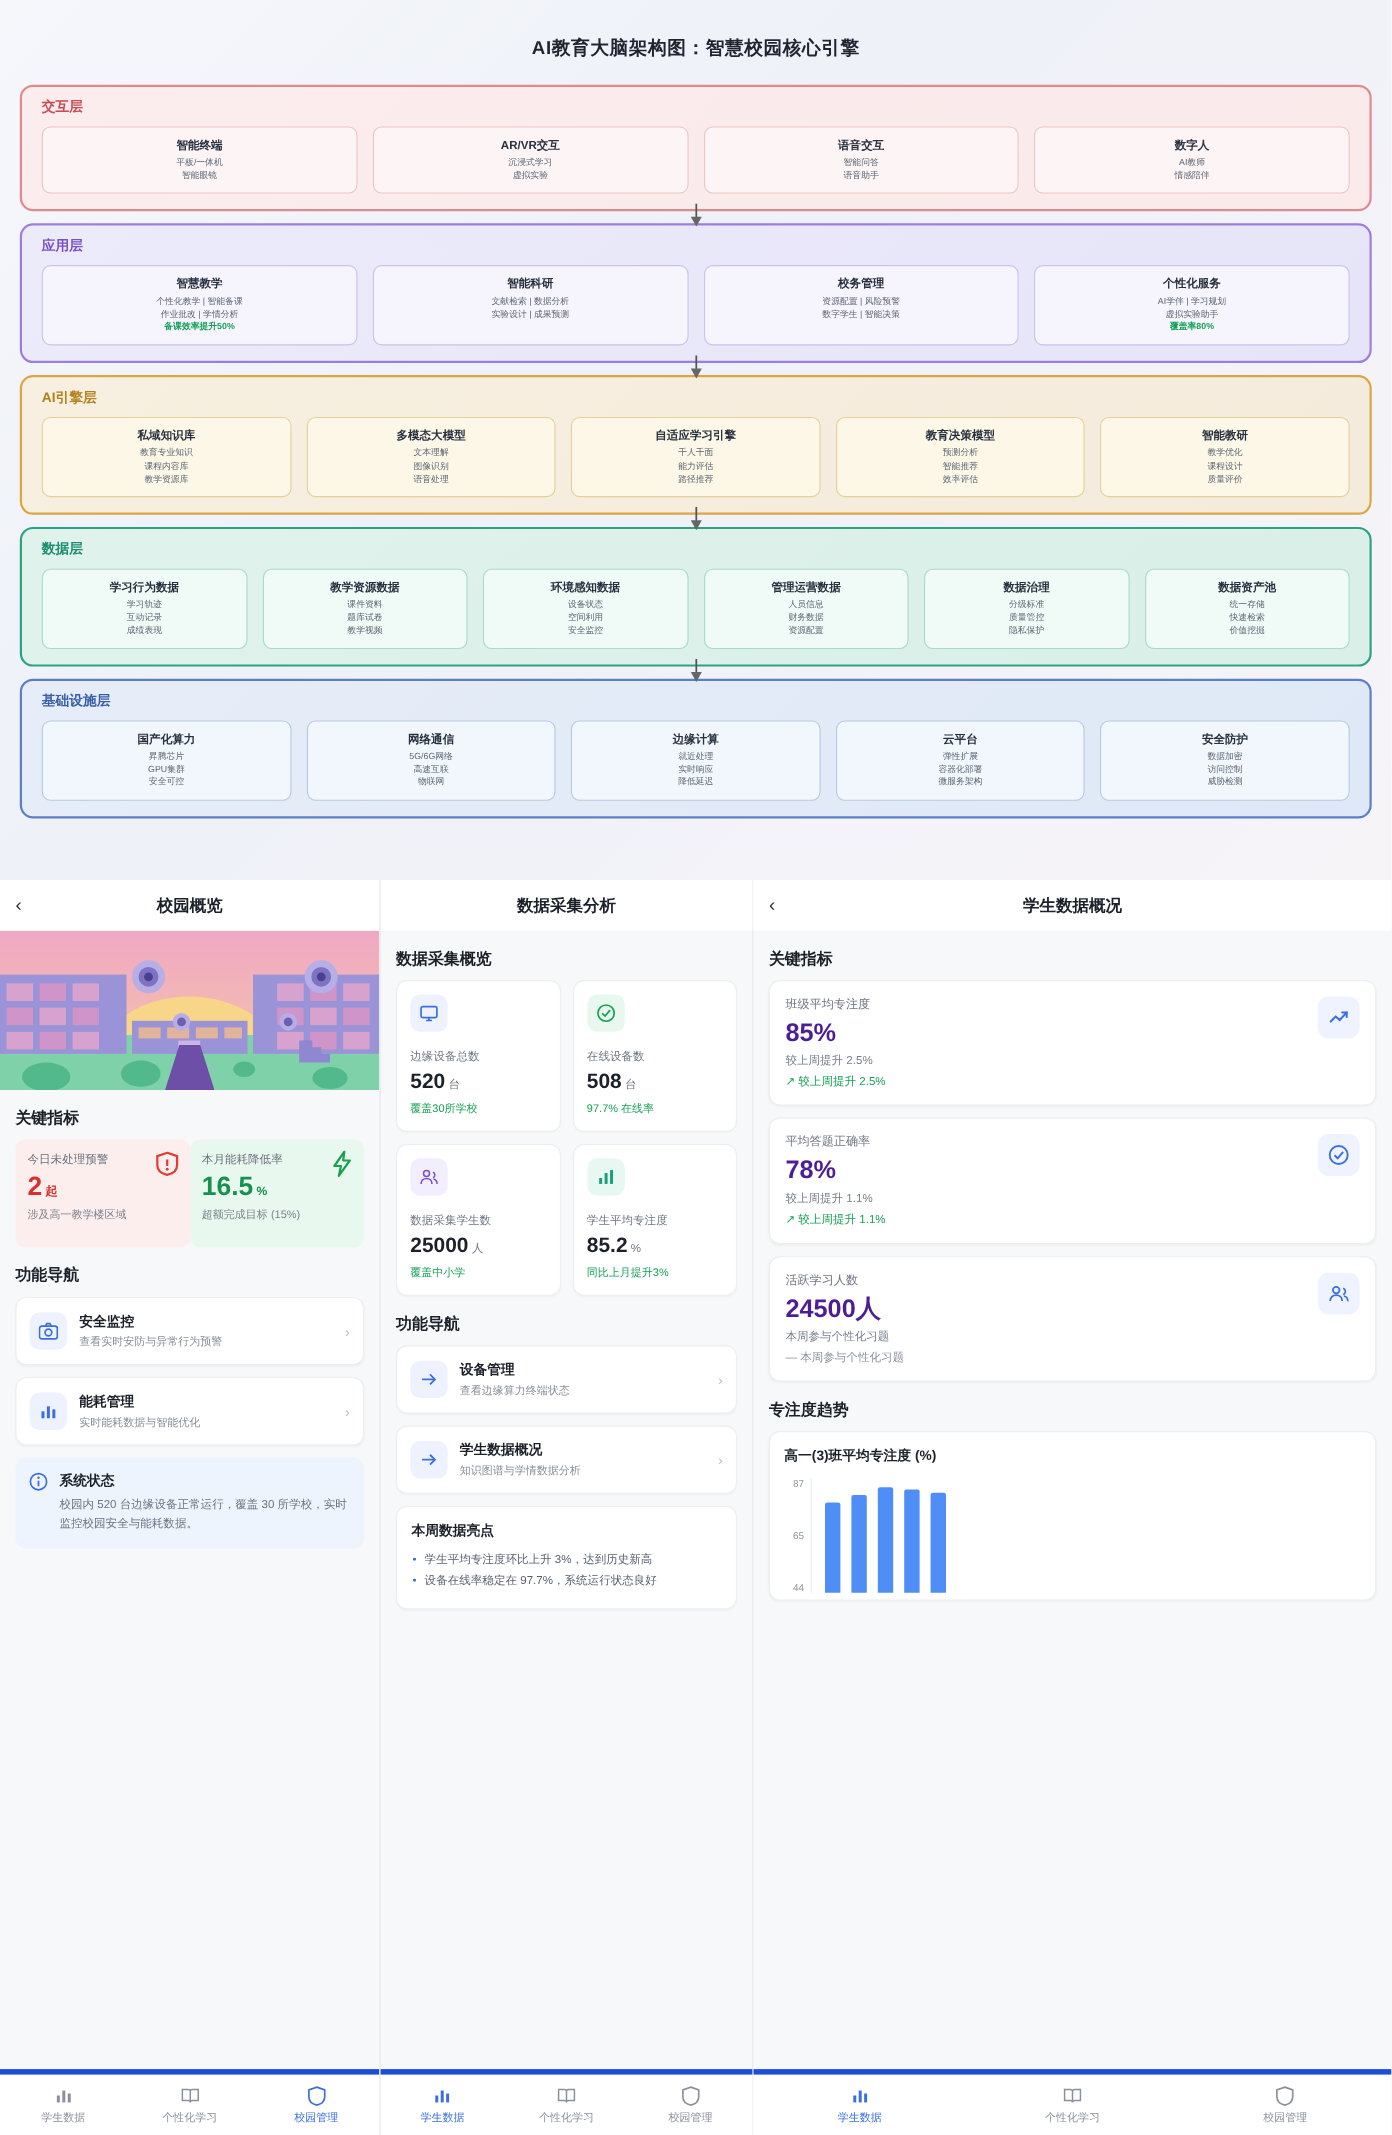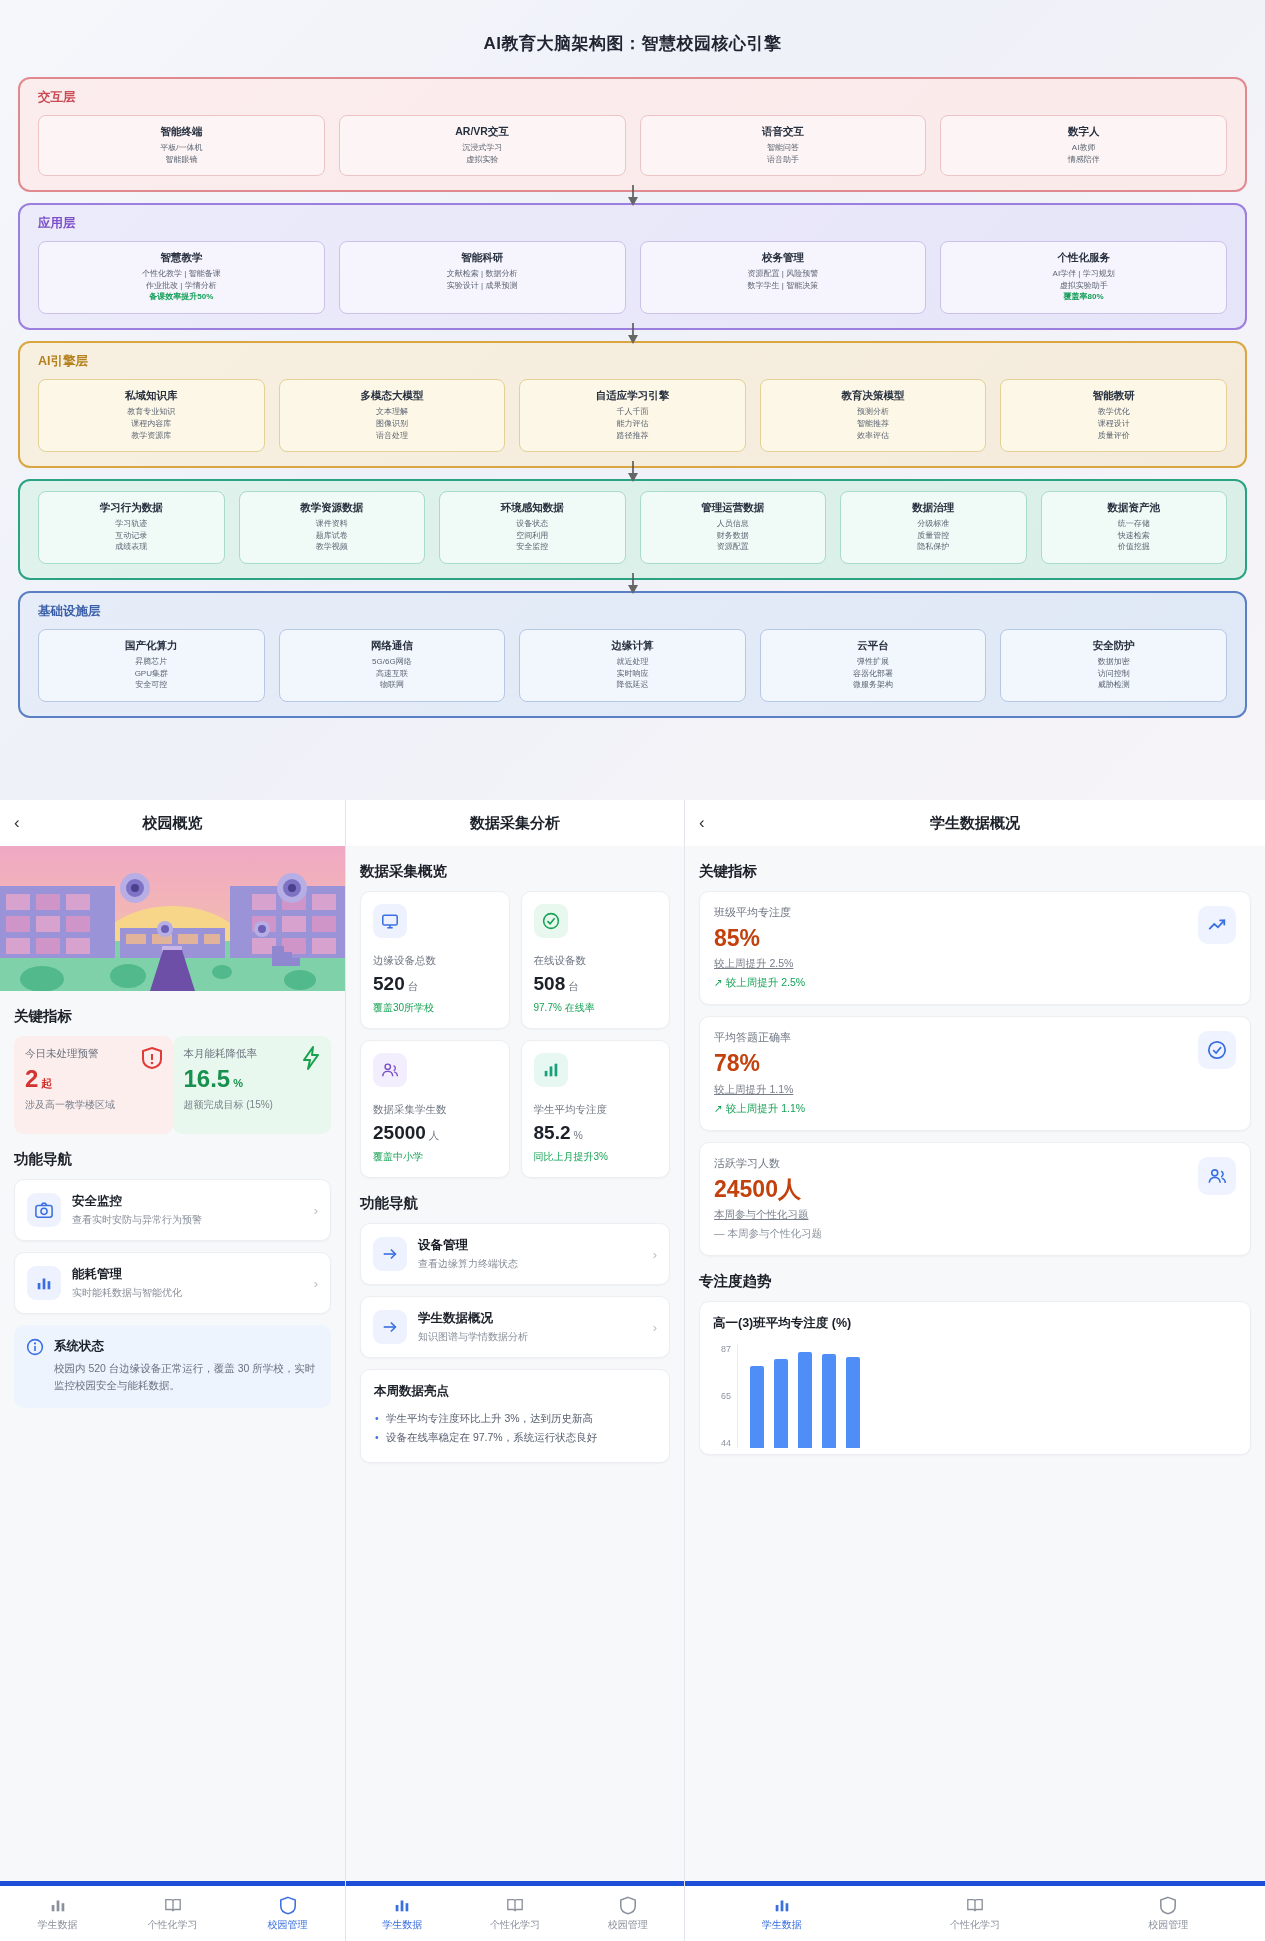--- a/index.html
+++ b/index.html
@@ -159,22 +159,22 @@
   .hl-li { font-size:10.5px; color:#586070; line-height:1.85; padding-left:12px; position:relative; }
   .hl-li::before { content:"•"; position:absolute; left:1px; color:#3a6fe0; }
 
   
   .kcard {
     margin: 0 14px 11px 14px; background:#fff; border:1px solid #eceef2; border-radius:10px;
     padding: 13px 14px 14px 14px; position:relative;
     box-shadow: 0 1px 2px rgba(20,25,40,.035);
   }
   .kcard-label { font-size:11px; color:#6f7683; margin-bottom:6px; }
-  .kcard-val { font-size:23px; font-weight:bold; color:#c2410c; line-height:1.1; }
-  .kcard-sub { font-size:10.5px; color:#777e8a; margin-top:6px;text-decoration:underline; }
+  .kcard-val { font-size:23px; font-weight:bold; color:#4c1d95; line-height:1.1; }
+  .kcard-sub { font-size:10.5px; color:#777e8a; margin-top:6px; }
   .kcard-delta { font-size:10.5px; color:#17a356; margin-top:5px; }
   .kcard-delta.grey { color:#8a919c; }
   .kcard-ico {
     position:absolute; top:14px; right:14px; width:38px; height:38px; border-radius:10px;
     background:#eef3ff; display:flex; align-items:center; justify-content:center;
   }
 
   .chartbox {
     margin: 0 14px; background:#fff; border:1px solid #eceef2; border-radius:10px;
     padding: 13px 13px 6px 13px; box-shadow: 0 1px 2px rgba(20,25,40,.035);
@@ -301,20 +301,21 @@
           </div>
         </div>
       </div>
       <div class="layer l-data">
         <div class="arrow" style="top:-20px">
           <svg width="14" height="22" viewBox="0 0 14 22">
             <line x1="7" y1="0" x2="7" y2="14" stroke="#555" stroke-width="1.6"></line>
             <polygon points="2,12 12,12 7,21" fill="#666"></polygon>
           </svg>
         </div>
+        <div class="layer-title">数据层</div>
         <div class="cards">
           <div class="card">
             <div class="card-title">学习行为数据</div>
             <div class="card-line">学习轨迹</div>
             <div class="card-line">互动记录</div>
             <div class="card-line">成绩表现</div>
           </div>
           <div class="card">
             <div class="card-title">教学资源数据</div>
             <div class="card-line">课件资料</div>

